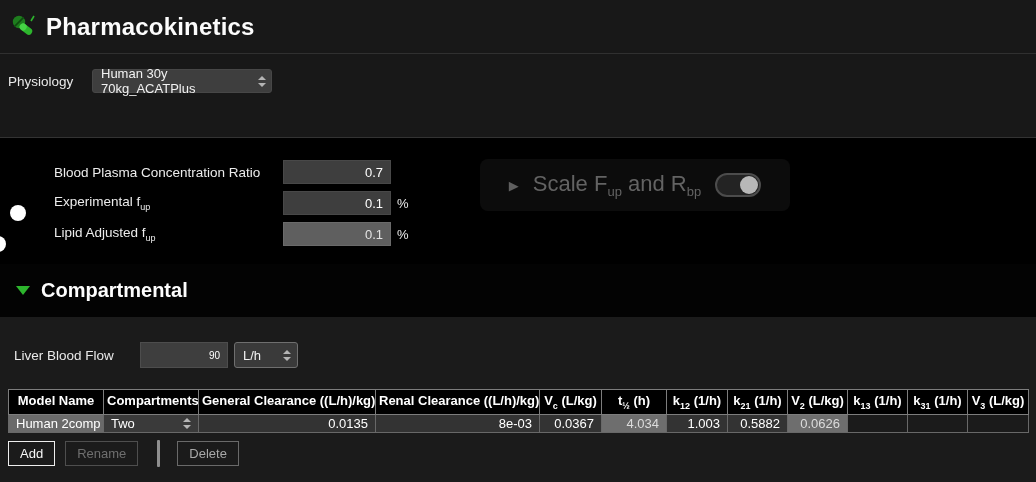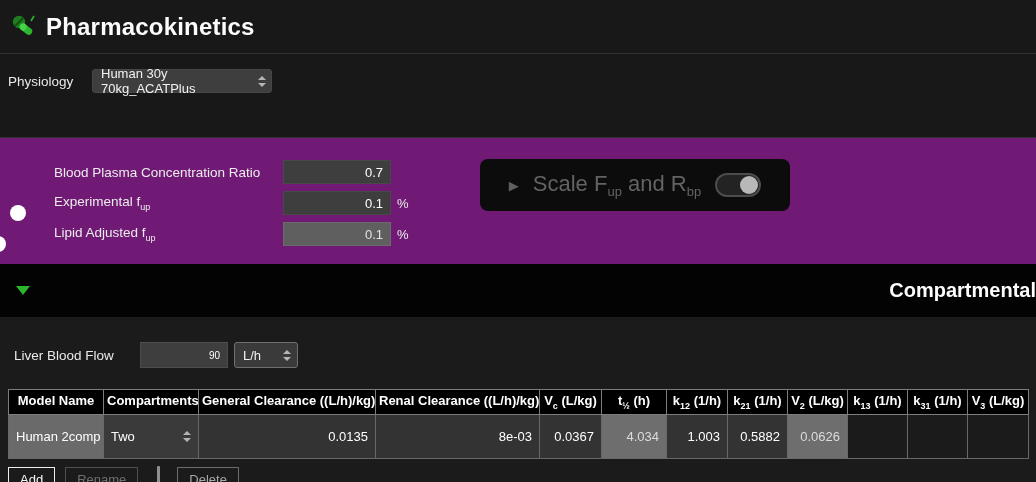--- a/index.html
+++ b/index.html
@@ -16,21 +16,21 @@
   .sel-row { display:flex; align-items:center; height:24px; margin:0 0 8px 8px; }
   .sel-label { width:84px; color:#e9e9e9; font-size:13.5px; }
   .select { width:180px; height:24px; background:#3e3e3e; border:1px solid #474747; border-radius:3px;
     display:flex; align-items:center; justify-content:space-between; padding:0 5px 0 8px;
     color:#f2f2f2; font-size:13px; cursor:pointer; }
   .spin { display:flex; flex-direction:column; gap:3px; align-items:center; }
   .tri-up { width:0; height:0; border-left:4px solid transparent; border-right:4px solid transparent; border-bottom:4px solid #b5b5b5; }
   .tri-down { width:0; height:0; border-left:4px solid transparent; border-right:4px solid transparent; border-top:4px solid #b5b5b5; }
 
   
-  .plasma-section { height:126px; background:#701a75; position:relative; padding-top:22px; }
+  .plasma-section { height:126px; background:#000000; position:relative; padding-top:22px; }
   .p-row { display:flex; align-items:center; height:24px; margin:0 0 7px 8px; }
   .toggle-slot { width:38px; min-width:38px; margin-right:8px; }
   .toggle { width:38px; height:20px; border-radius:10px; position:relative; cursor:pointer; }
   .toggle.off { background:#9e9e9e; }
   .toggle.on  { background:#32c232; }
   .toggle .knob { position:absolute; top:2px; width:16px; height:16px; border-radius:50%; background:#fff; }
   .toggle.off .knob { left:2px; }
   .toggle.on  .knob { right:2px; }
   .p-label { width:229px; color:#ececec; font-size:13.5px; }
   .p-label sub, .scale-text sub { font-size:9px; }
@@ -42,38 +42,38 @@
   .scale-panel { position:absolute; left:480px; top:21px; width:310px; height:52px; background:#0c0c0c;
     border-radius:8px; display:flex; align-items:center; justify-content:center; gap:14px; }
   .scale-arrow { color:#5f5f5f; font-size:13px; }
   .scale-text { color:#636363; font-size:22px; }
   .scale-text sub { font-size:13px; }
   .scale-toggle { width:46px; height:24px; border-radius:12px; background:#232323; border:2px solid #4c4c4c;
     position:relative; cursor:pointer; }
   .scale-toggle .knob { position:absolute; right:1px; top:1px; width:18px; height:18px; border-radius:50%; background:#b8b8b8; }
 
   
-  .compartmental-bar { height:53px; background:#030303; display:flex; align-items:center; padding-left:16px; gap:11px;justify-content:space-between; }
+  .compartmental-bar { height:53px; background:#030303; display:flex; align-items:center; padding-left:16px; gap:11px; }
   .tri-green { width:0; height:0; border-left:7px solid transparent; border-right:7px solid transparent; border-top:9px solid #2db52d; }
   .section-title { font-size:20px; font-weight:700; color:#fdfdfd; }
 
   
   .bottom-section { height:165px; background:#1b1b1b; padding-top:25px; }
   .liver-row { display:flex; align-items:center; margin-left:14px; height:26px; }
   .liver-label { width:126px; color:#e9e9e9; font-size:13.5px; }
   .liver-input { width:88px; height:26px; background:#3e3e3e; border:1px solid #4d4d4d; color:#fff;
     font-size:10px; text-align:right; padding:0 7px; font-family:"Liberation Sans", sans-serif; }
   .unit-select { margin-left:6px; width:64px; height:26px; background:#3a3a3a; border:1px solid #6f6f6f; border-radius:3px;
     display:flex; align-items:center; justify-content:space-between; padding:0 6px 0 8px; color:#f2f2f2; font-size:13px; cursor:pointer; }
 
   table.pk { border-collapse:collapse; table-layout:fixed; width:1020px; margin:21px 0 0 8px; font-size:13px; }
   table.pk th { background:#000000; color:#fff; font-weight:700; border:1px solid #7d7d7d; height:25px;
     text-align:center; padding:0 3px; white-space:nowrap; overflow:hidden; }
   table.pk th sub { font-size:9px; }
-  table.pk td { height:44px; border:1px solid #686868; padding:0 7px; white-space:nowrap; overflow:hidden;margin-top:15px; }
+  table.pk td { height:18px; border:1px solid #686868; padding:0 7px; white-space:nowrap; overflow:hidden;margin-top:15px; }
   td.cell-selected { background:#6a6a6a; color:#fff; text-align:left; }
   td.cell-filled   { background:#333333; color:#fff; text-align:right; }
   td.cell-calc     { background:#6e6e6e; color:#dcdcdc; text-align:right; }
   td.cell-empty    { background:transparent; border-color:#3f3f3f; }
   td.cell-compart  { background:#3a3a3a; color:#fff; padding:0 5px 0 7px; }
   .compart-inner { display:flex; align-items:center; justify-content:space-between; }
 
   .btn-row { display:flex; align-items:center; margin:7px 0 0 8px; }
   .btn { height:25px; padding:0 11px; background:transparent; border-radius:0; font-size:13px;
     font-family:"Liberation Sans", sans-serif; cursor:pointer; }

